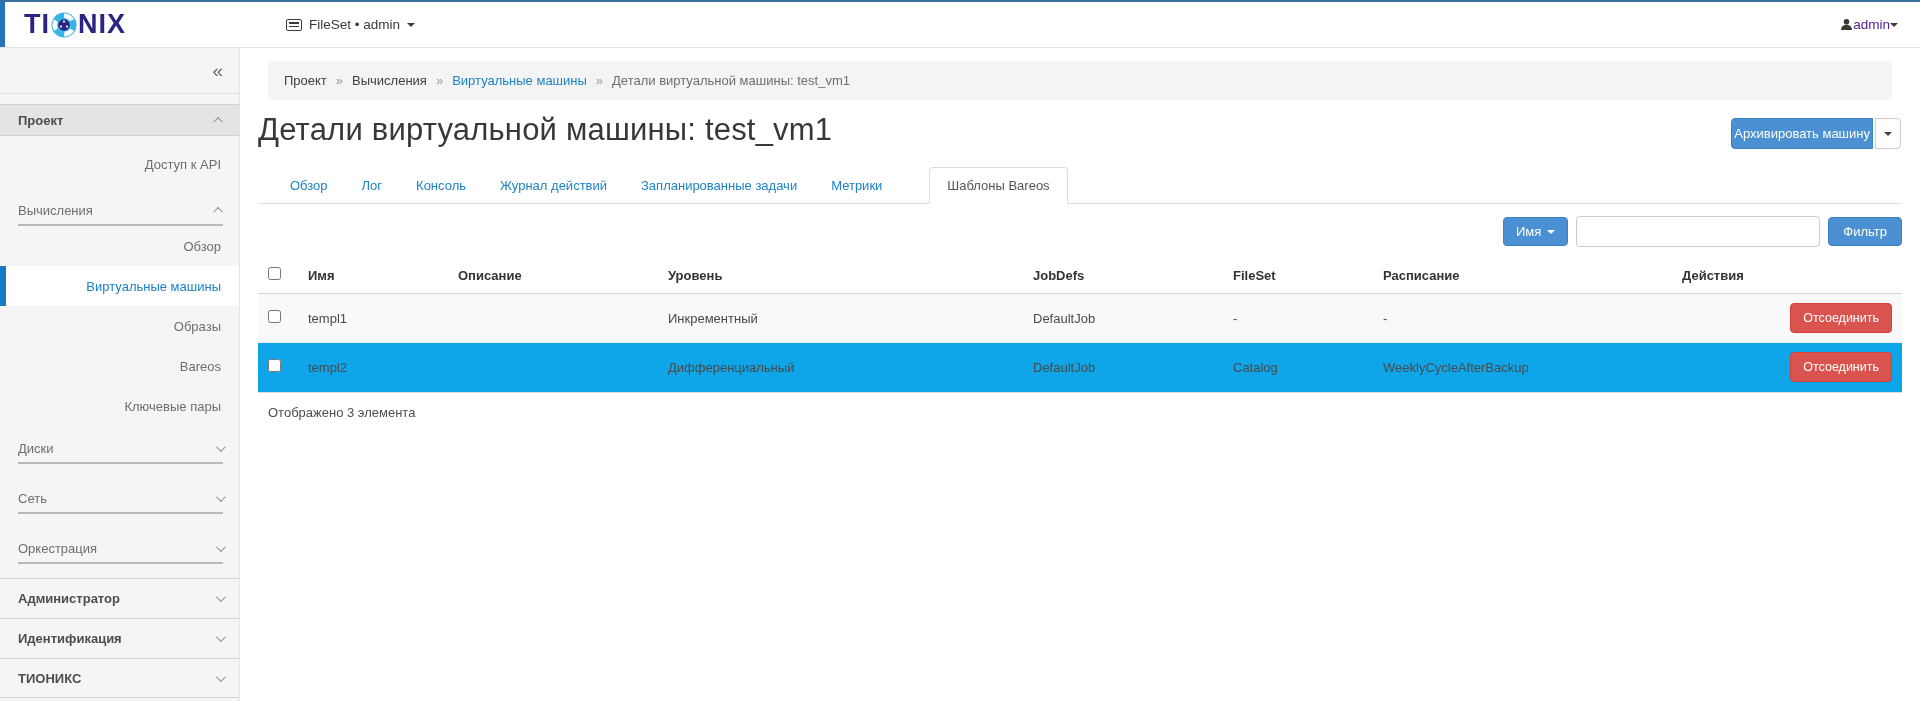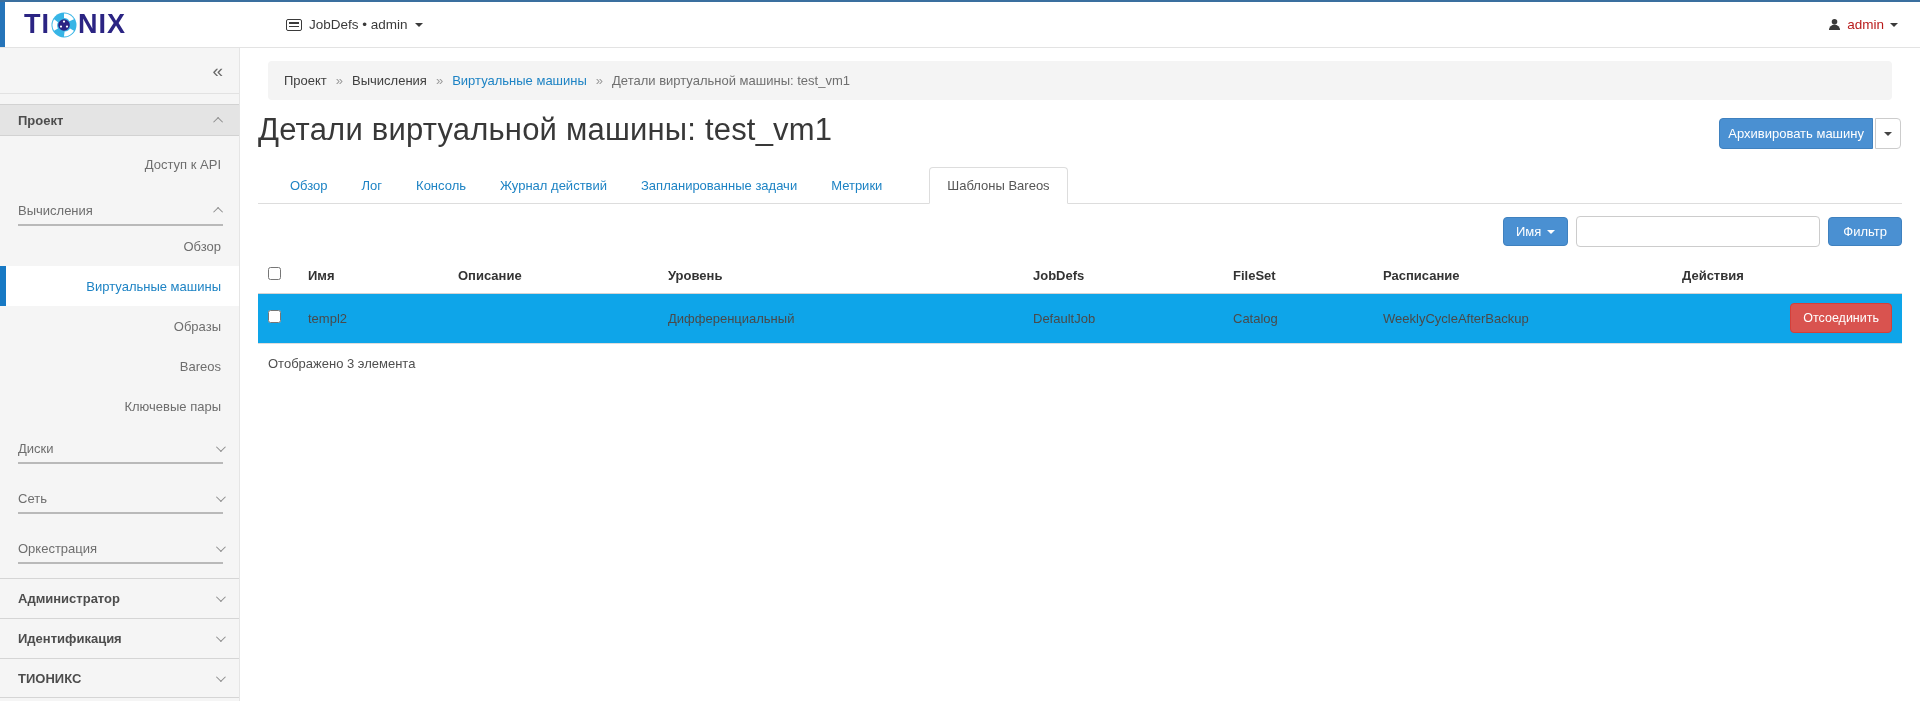--- a/index.html
+++ b/index.html
@@ -8,22 +8,22 @@
 
   
   .topbar { position:relative; height:48px; background:#fff; border-top:2px solid #3a6f9f;
     border-bottom:1px solid #e3e3e3; display:flex; align-items:center; }
   .topbar-strip { position:absolute; left:0; top:0; bottom:0; width:5px; background:#2574b9; }
   .logo { display:flex; align-items:center; margin-left:24px; cursor:pointer; }
   .logo-text { font-size:27px; font-weight:bold; color:#2b2483; letter-spacing:1px; line-height:1; }
   .logo-icon { width:26px; height:26px; margin:0 1px; }
   .ctx-switcher { display:flex; align-items:center; gap:7px; margin-left:160px;
     font-size:13.5px; color:#3a3a3a; cursor:pointer; }
-  .user-menu { margin-left:auto; margin-right:22px; display:flex; align-items:center; gap:6px;
-    font-size:13.5px; color:#b91c1c; cursor:pointer; }
+  .user-menu { margin-left:auto; margin-right:22px; display:flex; align-items:center; 
+    font-size:13.5px; color:#4c1d95; cursor:pointer; }
   .caret { display:inline-block; width:0; height:0; border-left:4px solid transparent;
     border-right:4px solid transparent; border-top:4px solid #3a3a3a; }
   .ctx-icon { width:16px; height:12px; border:1.5px solid #3a3a3a; border-radius:2px; position:relative; }
   .ctx-icon::before, .ctx-icon::after { content:""; position:absolute; left:2px; right:2px; height:1.5px; background:#3a3a3a; }
   .ctx-icon::before { top:2.5px; } .ctx-icon::after { top:6px; }
 
   
   .frame { display:flex; height:657px; }
 
   
@@ -58,21 +58,21 @@
     padding:12px 16px; font-size:13px; color:#404040; display:flex; align-items:center; gap:9px; }
   .breadcrumb .sep { color:#9a9a9a; font-size:13px; }
   .breadcrumb .bc-link { color:#1d83c4; cursor:pointer; text-decoration:none; }
   .breadcrumb .bc-current { color:#6f6f6f; }
 
   .title-row { display:flex; align-items:flex-start; justify-content:space-between; margin:12px 0 2px 0; }
   .page-title { font-size:31px; font-weight:300; color:#383838; letter-spacing:.2px; }
   .action-group { display:flex; margin-top:6px; margin-right:1px; }
   .btn { font-size:13px; border-radius:4px; cursor:pointer; display:inline-flex; align-items:center;
     justify-content:center; border:1px solid transparent; }
-  .btn-primary { background:#4a90d2; border-color:#3f81bf; color:#fff; padding:7px 8px; }
+  .btn-primary { background:#4a90d2; border-color:#3f81bf; color:#fff; padding:7px 2px; }
   .btn-split-main { border-radius:4px 0 0 4px; }
   .btn-split-caret { background:#fff; border:1px solid #cccccc; border-radius:0 4px 4px 0;
     width:26px; padding:7px 0; margin-left:2px; }
   .btn-split-caret .caret { border-top-color:#444; }
 
   .tabs { display:flex; align-items:flex-end; border-bottom:1px solid #ddd; margin-top:18px; padding-left:15px; }
   .tab { font-size:13px; color:#1d83c4; padding:10px 17px; cursor:pointer; margin-bottom:0; }
   .tab.active { color:#555; background:#fff; border:1px solid #ddd; border-bottom:1px solid #fff;
     border-radius:4px 4px 0 0; margin-bottom:-1px;margin-left:30px; }
 
@@ -119,21 +119,21 @@
         <circle cx="13" cy="9.6" r="1.1"></circle>
         <circle cx="10" cy="14.6" r="1.1"></circle>
         <circle cx="16" cy="14.6" r="1.1"></circle>
       </g>
     </svg>
     <span class="logo-text">NIX</span>
   </div>
 
   <div class="ctx-switcher">
     <span class="ctx-icon"></span>
-    <span>JobDefs • admin</span>
+    <span>FileSet • admin</span>
     <span class="caret"></span>
   </div>
 
   <div class="user-menu">
     <svg class="person-icon" viewBox="0 0 14 14">
       <circle cx="7" cy="4" r="3" fill="#3a3a3a"></circle>
       <path d="M1 13 a6 6 0 0 1 12 0 z" fill="#3a3a3a"></path>
     </svg>
     <span>admin</span>
     <span class="caret"></span>
@@ -264,20 +264,32 @@
           <th>Имя</th>
           <th>Описание</th>
           <th>Уровень</th>
           <th>JobDefs</th>
           <th>FileSet</th>
           <th>Расписание</th>
           <th class="actions">Действия</th>
         </tr>
       </thead>
       <tbody>
+        <tr class="row-odd">
+          <td><input type="checkbox" class="row-cb" style=""></td>
+          <td>templ1</td>
+          <td></td>
+          <td>Инкрементный</td>
+          <td>DefaultJob</td>
+          <td>-</td>
+          <td>-</td>
+          <td class="actions">
+            <button class="btn btn-danger">Отсоединить</button>
+          </td>
+        </tr>
         <tr class="row-even">
           <td><input type="checkbox" class="row-cb" style=""></td>
           <td>templ2</td>
           <td></td>
           <td>Дифференциальный</td>
           <td>DefaultJob</td>
           <td>Catalog</td>
           <td>WeeklyCycleAfterBackup</td>
           <td class="actions">
             <button class="btn btn-danger">Отсоединить</button>

